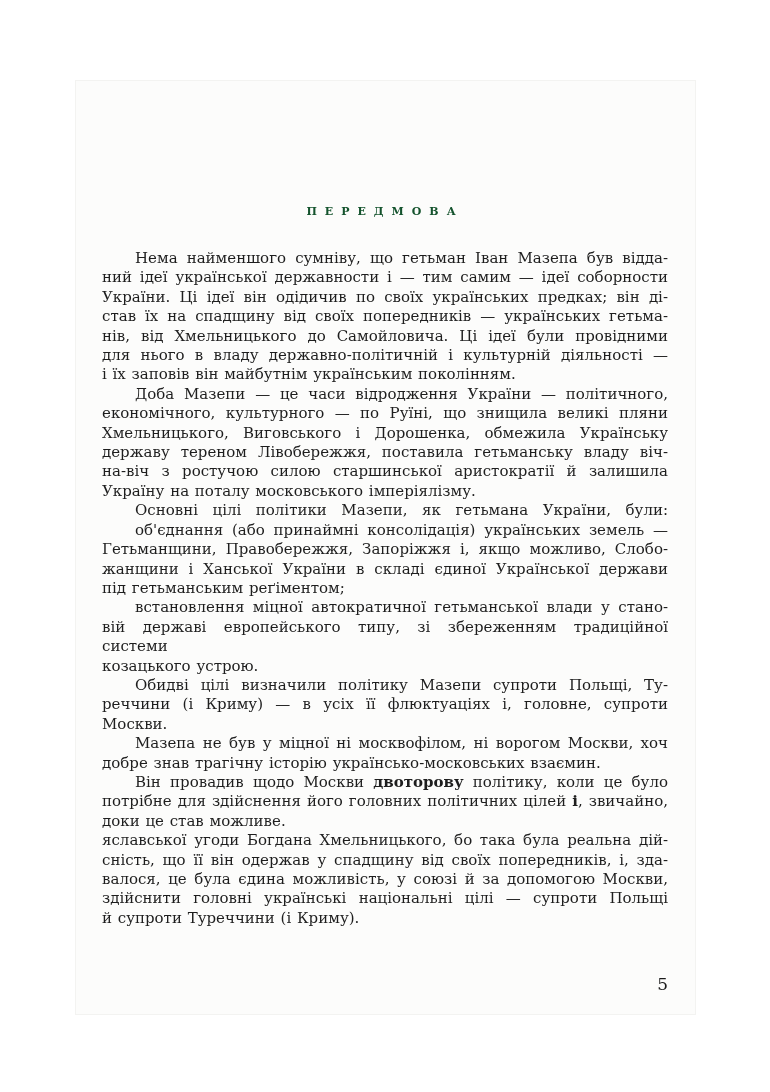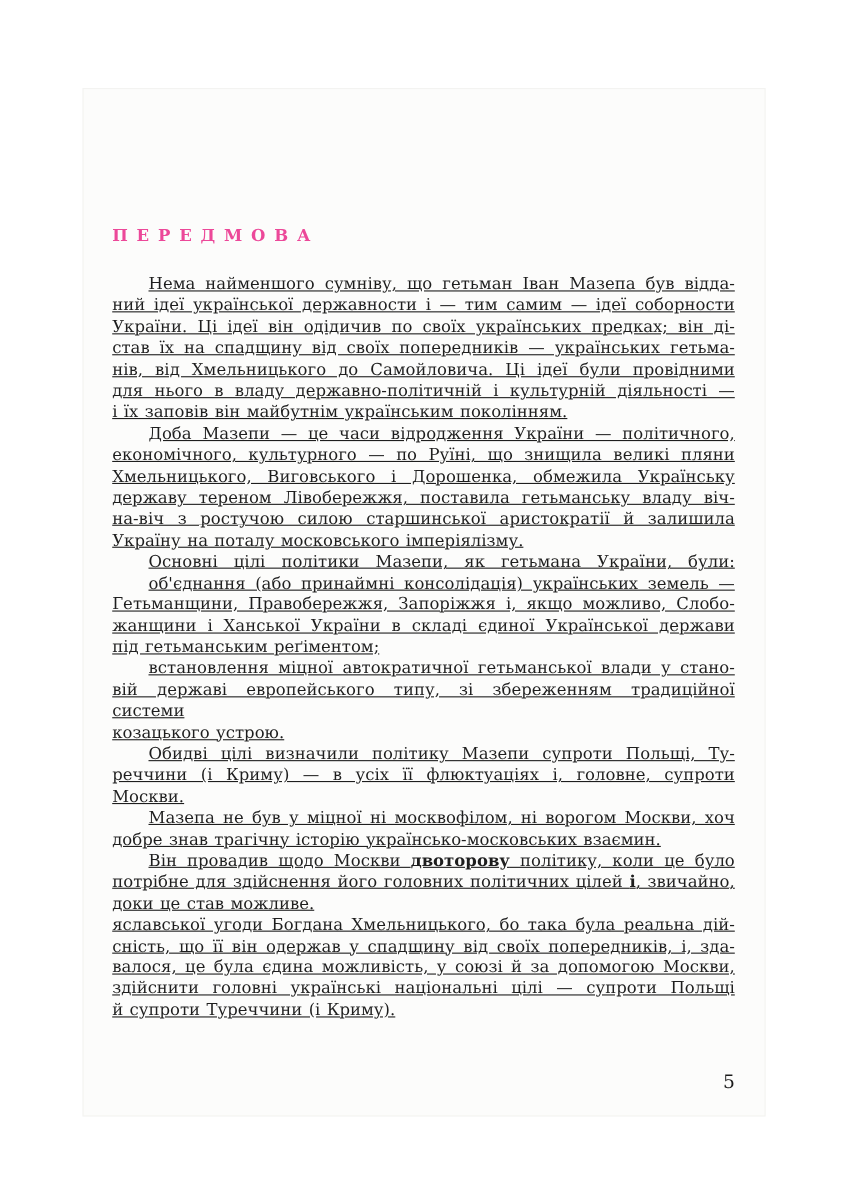--- a/index.html
+++ b/index.html
@@ -25,42 +25,41 @@
     height: 935px;
     background: #fcfcfb;
     border: 1px solid #f3f3f1;
     box-sizing: border-box;
   }
   .doc-title {
     position: absolute;
     left: 102px;
     top: 205px;
     width: 566px;
-    text-align: left;
-    font-size: 15px;
+    text-align: center;
+    font-size: 11px;
     font-weight: bold;
     letter-spacing: 8px;
-    color: #ec4899;
+    color: #14532d;
   }
   .text-block {
     position: absolute;
     left: 102px;
     top: 249px;
     width: 566px;
     color: #1e1e1e;
     font-size: 15px;
     line-height: 19.4px;
   }
   .para { margin: 0; }
   .para + .para { margin-top: 0; }
   .line {
     text-align: justify;
     text-align-last: justify;
     word-spacing: 1px;
-    text-decoration: underline;
   }
   .line.first { text-indent: 33px; }
   .line.last { text-align-last: left; }
   .para.justify-last .line.last { text-align-last: justify; }
   .line b { font-weight: bold; }
   .page-number {
     position: absolute;
     left: 102px;
     top: 974px;
     width: 566px;

